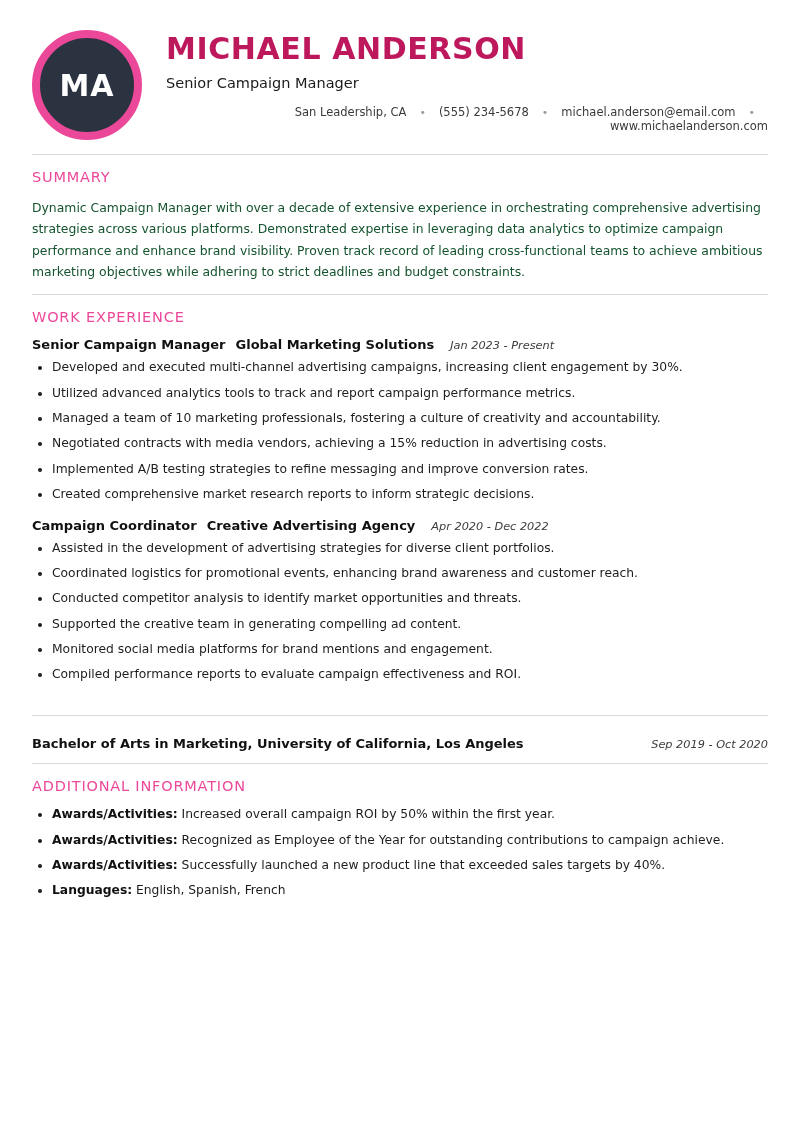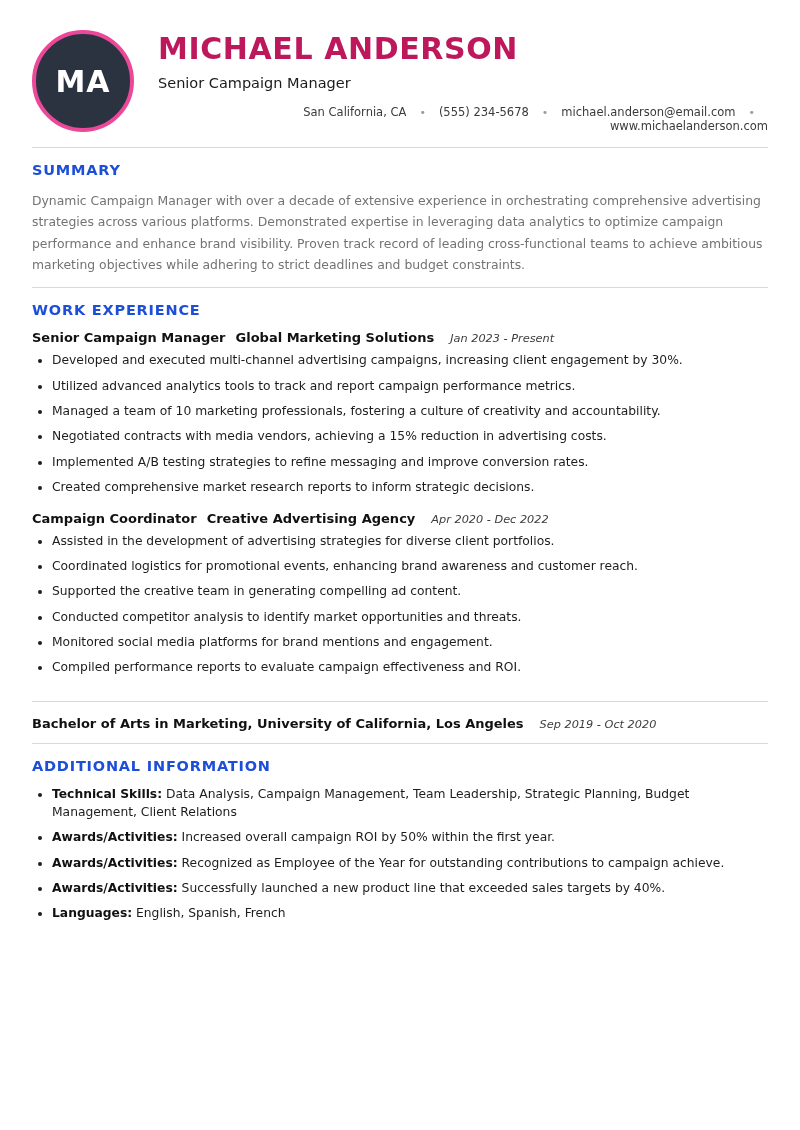--- a/index.html
+++ b/index.html
@@ -25,21 +25,21 @@
   .header {
     display: flex;
     align-items: flex-start;
     padding-bottom: 14px;
   }
   .avatar {
     width: 94px;
     height: 94px;
     border-radius: 50%;
     background: #2b3340;
-    border: 4px solid #ec4899;
+    border: 8px solid #ec4899;
     color: #ffffff;
     display: flex;
     align-items: center;
     justify-content: center;
     font-size: 30px;
     font-weight: bold;
     letter-spacing: 1px;
     flex: 0 0 auto;
     margin-top: 2px;
   }
@@ -78,36 +78,36 @@
 
   .rule {
     border: none;
     border-top: 1px solid #d9d9d9;
     margin: 0;
   }
 
   
   .section { padding: 14px 0 12px 0; }
   .section-title {
-    color: #1d4ed8;
+    color: #ec4899;
     font-size: 14.5px;
-    font-weight: bold;
+    font-weight: normal;
     letter-spacing: 0.8px;
     margin: 0 0 12px 0;
   }
   .summary-text {
     font-size: 12.4px;
     line-height: 1.72;
-    color: #737373;
+    color: #14532d;
     margin: 0;
     text-align: left;
   }
 
   .job { margin-bottom: 14px; }
-  .job:last-child { margin-bottom: 12px; }
+  .job:last-child { margin-bottom: 19px; }
   .job-head {
     display: flex;
     align-items: baseline;
     justify-content: flex-start;
     margin-bottom: 7px;
   }
   .job-titles {
     font-size: 13px;
     font-weight: bold;
     color: #111111;
@@ -142,21 +142,22 @@
     top: 7px;
     width: 4px;
     height: 4px;
     border-radius: 50%;
     background: #1d1d1d;
   }
 
   .edu-head {
     display: flex;
     align-items: baseline;
-    justify-content: flex-start;
+    justify-content: space-between;
+    margin-top: 6px;
   }
   .edu-degree {
     font-size: 13px;
     font-weight: bold;
     color: #111111;
   }
 
   .info-list > li { margin-bottom: 11px; }
   .info-label { font-weight: bold; color: #111111; }
 </style>
@@ -166,21 +167,21 @@
 <div class="page">
 
   <div class="header">
     <div class="avatar">
       <span>MA</span>
     </div>
     <div class="header-text">
       <h1 class="name">MICHAEL ANDERSON</h1>
       <div class="headline">Senior Campaign Manager</div>
       <div class="contact-row">
-        <span class="contact-item">San California, CA</span>
+        <span class="contact-item">San Leadership, CA</span>
         <span class="contact-sep">•</span>
         <span class="contact-item">(555) 234-5678</span>
         <span class="contact-sep">•</span>
         <span class="contact-item">michael.anderson@email.com</span>
         <span class="contact-sep">•</span>
         <span class="contact-item">www.michaelanderson.com</span>
       </div>
     </div>
   </div>
 
@@ -216,22 +217,22 @@
     <div class="job">
       <div class="job-head">
         <div class="job-titles">
           <span>Campaign Coordinator</span><span class="job-company">Creative Advertising Agency</span>
         </div>
         <div class="job-dates">Apr 2020 - Dec 2022</div>
       </div>
       <ul class="bullets">
         <li>Assisted in the development of advertising strategies for diverse client portfolios.</li>
         <li>Coordinated logistics for promotional events, enhancing brand awareness and customer reach.</li>
+        <li>Conducted competitor analysis to identify market opportunities and threats.</li>
         <li>Supported the creative team in generating compelling ad content.</li>
-        <li>Conducted competitor analysis to identify market opportunities and threats.</li>
         <li>Monitored social media platforms for brand mentions and engagement.</li>
         <li>Compiled performance reports to evaluate campaign effectiveness and ROI.</li>
       </ul>
     </div>
   </div>
 
   <hr class="rule">
 
   <div class="section">
     <div class="edu-head">
@@ -239,24 +240,20 @@
       <div class="job-dates">Sep 2019 - Oct 2020</div>
     </div>
   </div>
 
   <hr class="rule">
 
   <div class="section">
     <div class="section-title">ADDITIONAL INFORMATION</div>
     <ul class="bullets info-list">
       <li>
-        <span class="info-label">Technical Skills:</span>
-        <span>Data Analysis, Campaign Management, Team Leadership, Strategic Planning, Budget Management, Client Relations</span>
-      </li>
-      <li>
         <span class="info-label">Awards/Activities:</span>
         <span>Increased overall campaign ROI by 50% within the first year.</span>
       </li>
       <li>
         <span class="info-label">Awards/Activities:</span>
         <span>Recognized as Employee of the Year for outstanding contributions to campaign achieve.</span>
       </li>
       <li>
         <span class="info-label">Awards/Activities:</span>
         <span>Successfully launched a new product line that exceeded sales targets by 40%.</span>

